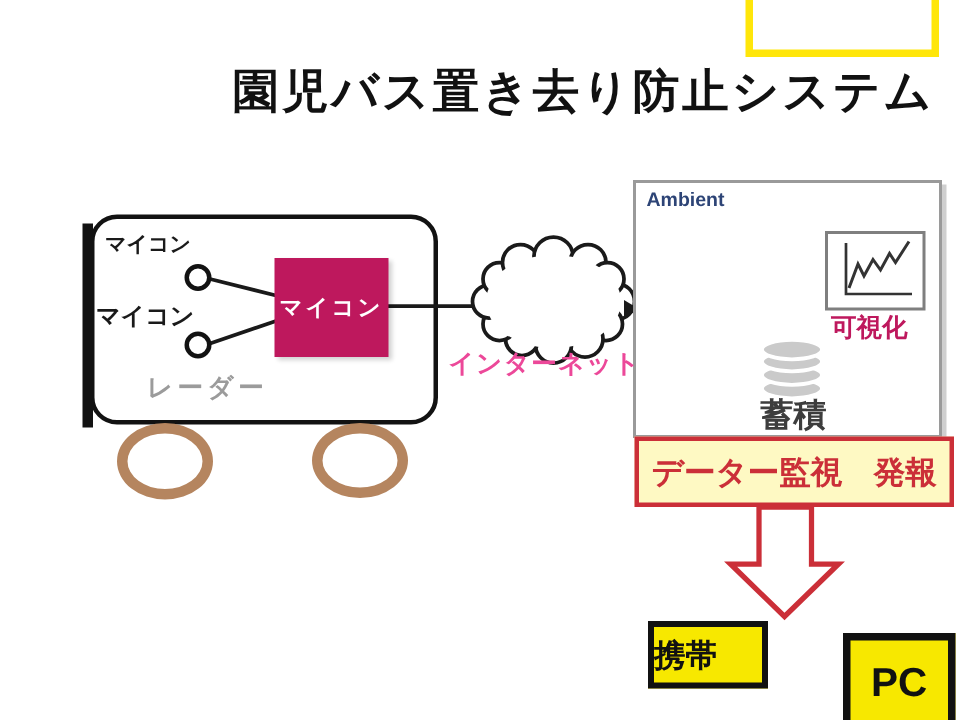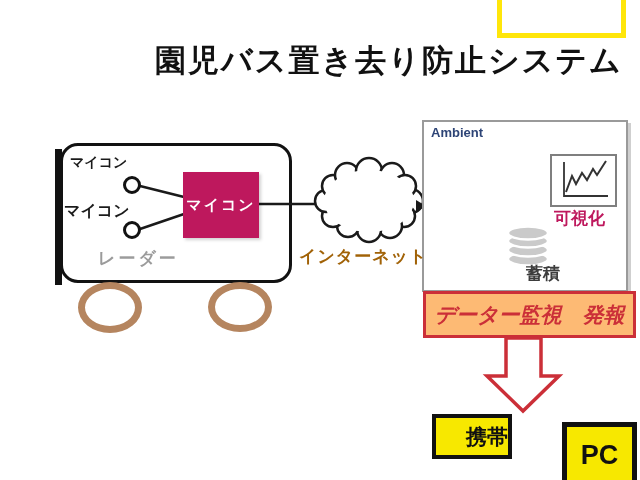--- a/index.html
+++ b/index.html
@@ -14,30 +14,30 @@
   .bus-body{left:60px;top:143px;width:232px;height:140px;border:3px solid #121212;border-radius:18px;background:transparent;}
   .bus-door-bar{left:55px;top:149px;width:7px;height:136px;background:#121212;}
   .radar-label{left:70px;top:154px;font-size:14px;font-weight:bold;color:#1a1a1a;z-index:4;}
   .temp-label{left:64px;top:201px;font-size:16px;font-weight:bold;color:#1a1a1a;z-index:4;}
   .sensor-label{left:98px;top:247px;font-size:17px;font-weight:bold;color:#9b9b9b;letter-spacing:3px;z-index:4;}
   .sensor-node{width:18px;height:18px;border:3px solid #121212;border-radius:50%;background:#fff;z-index:4;}
   .node1{left:123px;top:176px;}
   .node2{left:123px;top:221px;}
   .micon-box{left:183px;top:172px;width:76px;height:66px;background:#be185d;color:#fff;display:flex;align-items:center;justify-content:center;font-size:15px;font-weight:bold;letter-spacing:2px;z-index:4;box-shadow:2px 2px 3px rgba(0,0,0,.18);}
   .svg-layer{left:0;top:0;width:640px;height:480px;z-index:2;}
-  .internet-label{left:299px;top:245px;font-size:17px;font-weight:bold;color:#a16207;letter-spacing:1px;z-index:4;}
+  .internet-label{left:299px;top:231px;font-size:17px;font-weight:bold;color:#ec4899;letter-spacing:1px;z-index:4;}
   .ambient-box{left:422px;top:120px;width:206px;height:172px;border:2px solid #9a9a9a;background:#fff;box-shadow:3px 3px 0 #cfcfcf;z-index:3;}
   .ambient-title{left:431px;top:125px;font-size:13px;font-weight:bold;color:#2d4476;z-index:4;}
   .receive-box{left:438px;top:156px;width:67px;height:50px;border:2px solid #7f7f7f;background:#fff;display:flex;align-items:center;justify-content:center;font-size:16px;font-weight:bold;color:#4c4c4c;z-index:4;}
   .visualize-box{left:550px;top:154px;width:67px;height:53px;border:2px solid #7f7f7f;background:#fff;z-index:4;}
   .visualize-label{left:554px;top:207px;font-size:17px;font-weight:bold;color:#be185d;z-index:4;}
   .database-wrap{left:505px;top:226px;width:46px;height:40px;z-index:4;}
-  .store-label{left:526px;top:262px;font-size:17px;font-weight:bold;color:#3d3d3d;z-index:4;text-align:right;}
-  .alert-box{left:423px;top:291px;width:213px;height:47px;border:3px solid #cb2f38;background:#fdba74;display:flex;align-items:center;justify-content:center;font-size:21px;font-weight:bold;color:#cb2f38;z-index:5;white-space:nowrap;font-style:italic;}
-  .mobile-box{left:432px;top:414px;width:80px;height:45px;background:#f7e800;border:4px solid #111;display:flex;align-items:center;justify-content:flex-end;font-size:21px;font-weight:bold;color:#111;z-index:4;}
+  .store-label{left:507px;top:262px;font-size:22px;font-weight:bold;color:#3d3d3d;z-index:4;text-align:right;}
+  .alert-box{left:423px;top:291px;width:213px;height:47px;border:3px solid #cb2f38;background:#fef9c3;display:flex;align-items:center;justify-content:center;font-size:21px;font-weight:bold;color:#cb2f38;z-index:5;white-space:nowrap;}
+  .mobile-box{left:432px;top:414px;width:80px;height:45px;background:#f7e800;border:4px solid #111;display:flex;align-items:center;justify-content:flex-start;font-size:21px;font-weight:bold;color:#111;z-index:4;}
   .pc-box{left:562px;top:400px;width:75px;height:67px;background:#f7e800;border:5px solid #111;display:flex;align-items:center;justify-content:center;font-size:27px;font-weight:bold;color:#111;z-index:4;margin-top:22px;}
   .wheel{border:7px solid #b5855f;border-radius:50%;background:transparent;z-index:1;}
   .wheel-left{left:78px;top:282px;width:64px;height:51px;}
   .wheel-right{left:208px;top:282px;width:64px;height:50px;}
 </style>
 </head>
 <body>
 
 <div class="canvas">
 

